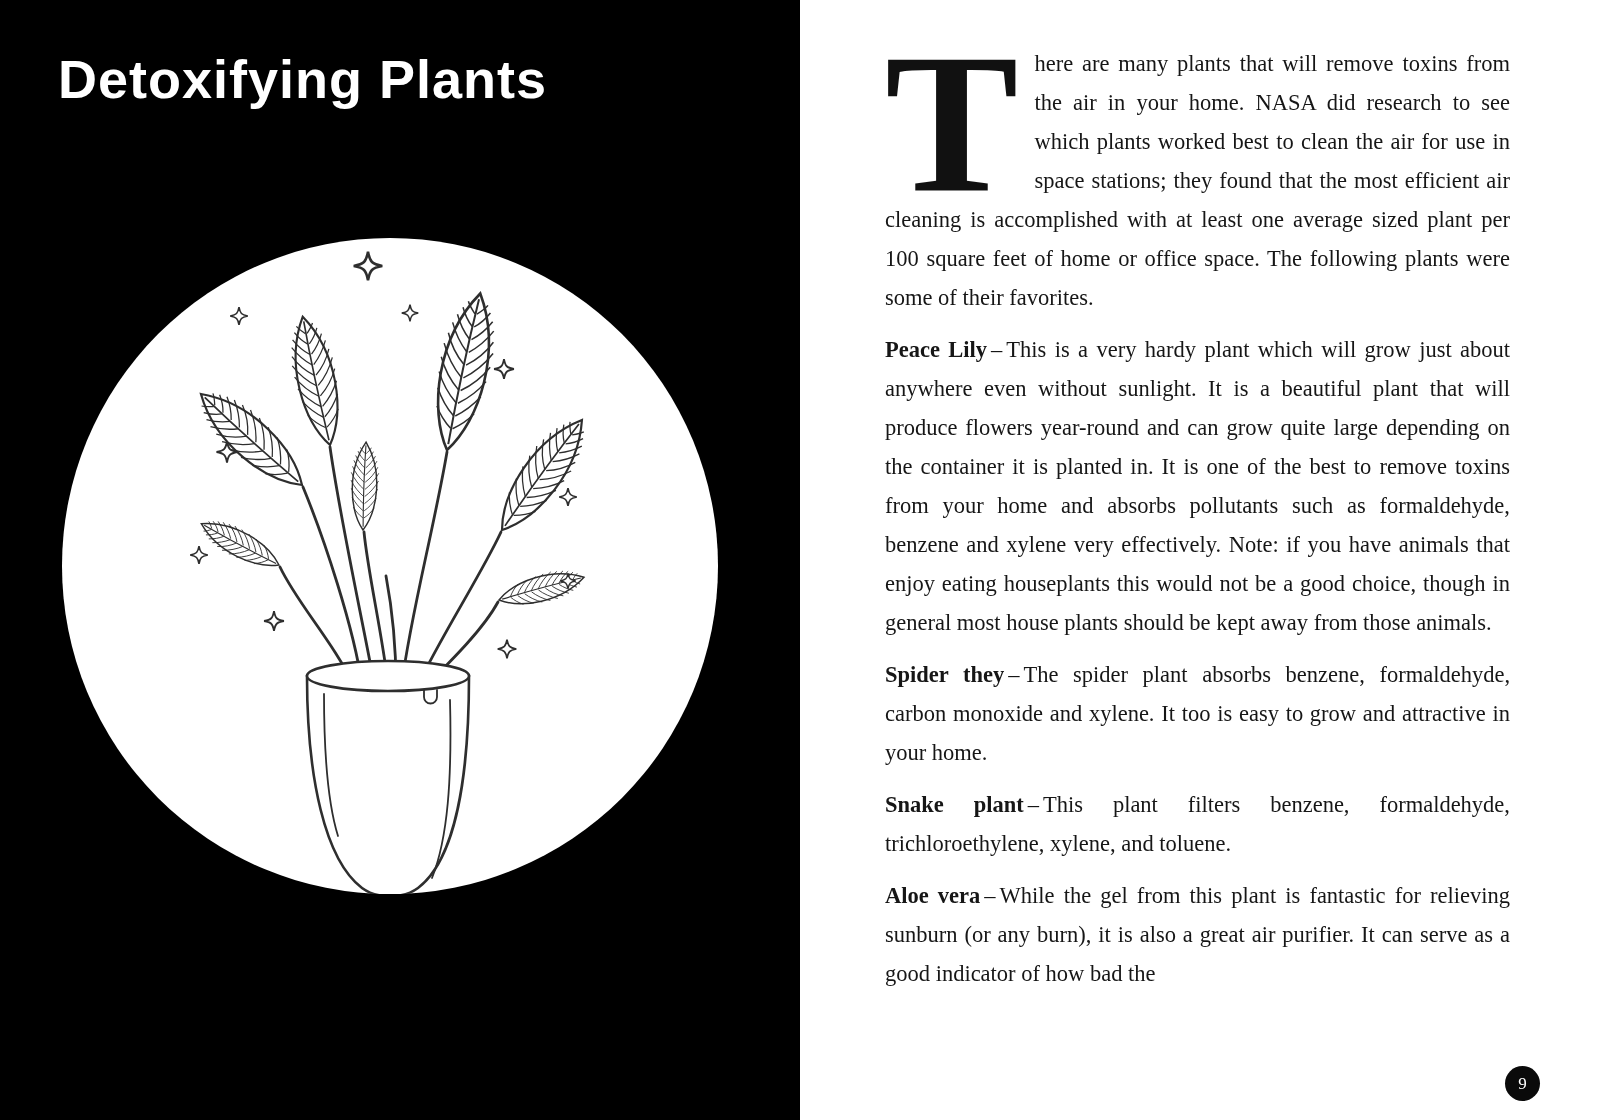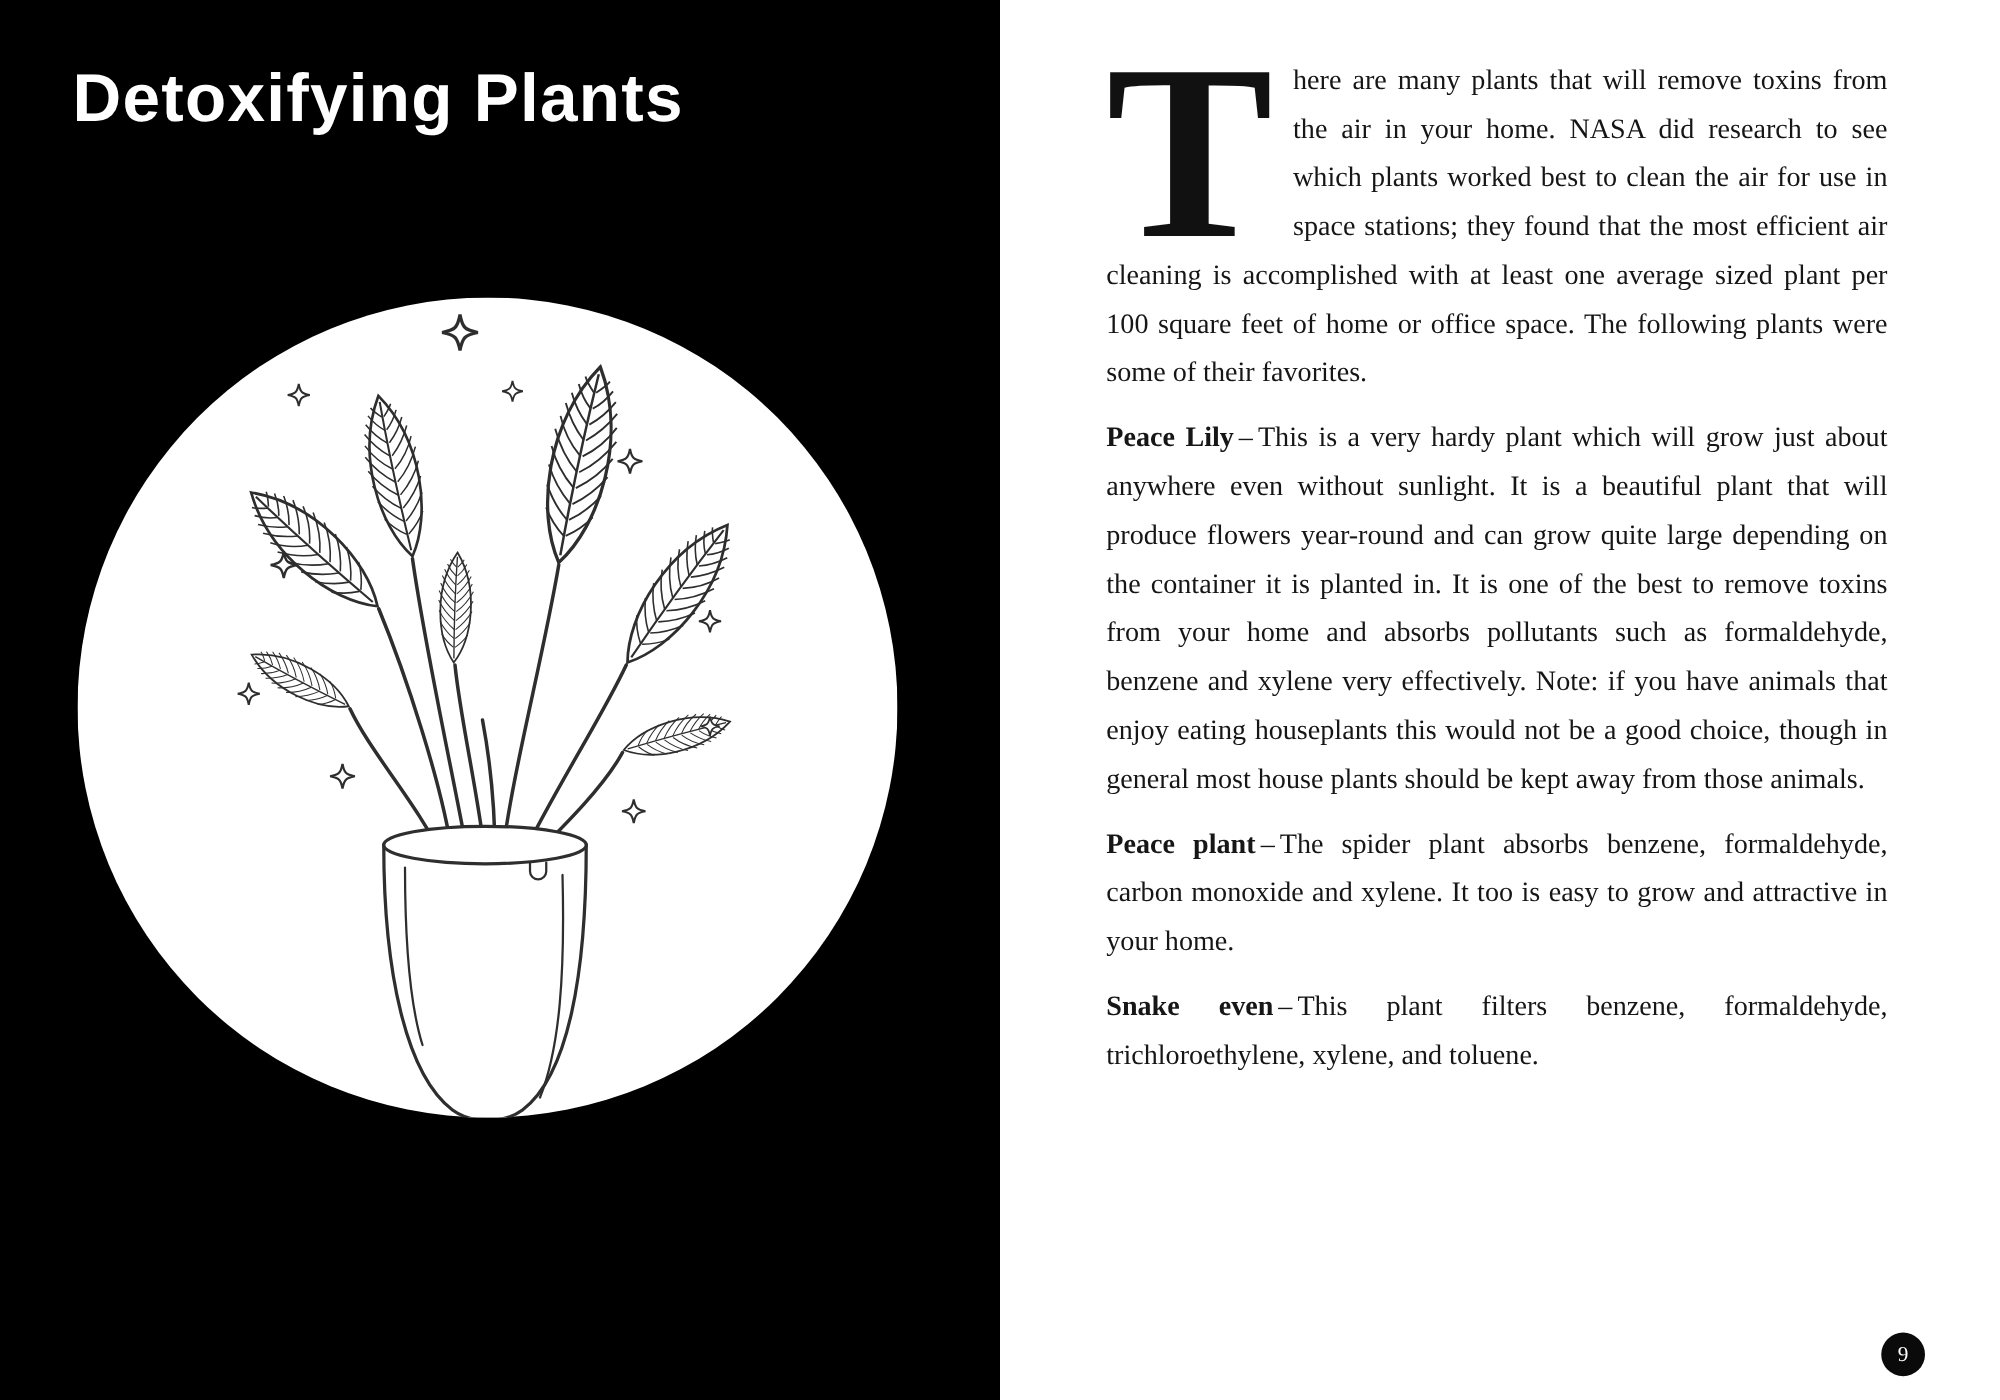--- a/index.html
+++ b/index.html
@@ -127,23 +127,24 @@
   </div>
 </div>
 
 <div class="right-page">
   <div class="text-col">
 
     <p><span class="dropcap">T</span><span>here are many plants that will remove toxins from the air in your home. NASA did research to see which plants worked best to clean the air for use in space stations; they found that the most efficient air cleaning is accomplished with at least one average sized plant per 100 square feet of home or office space. The following plants were some of their favorites.</span></p>
 
     <p><span class="entry-name">Peace Lily</span><span class="entry-sep">–</span><span>This is a very hardy plant which will grow just about anywhere even without sunlight. It is a beautiful plant that will produce flowers year-round and can grow quite large depending on the container it is planted in. It is one of the best to remove toxins from your home and absorbs pollutants such as formaldehyde, benzene and xylene very effectively. Note: if you have animals that enjoy eating houseplants this would not be a good choice, though in general most house plants should be kept away from those animals.</span></p>
 
-    <p><span class="entry-name">Peace plant</span><span class="entry-sep">–</span><span>The spider plant absorbs benzene, formaldehyde, carbon monoxide and xylene. It too is easy to grow and attractive in your home.</span></p>
+    <p><span class="entry-name">Spider they</span><span class="entry-sep">–</span><span>The spider plant absorbs benzene, formaldehyde, carbon monoxide and xylene. It too is easy to grow and attractive in your home.</span></p>
 
-    <p><span class="entry-name">Snake even</span><span class="entry-sep">–</span><span>This plant filters benzene, formaldehyde, trichloroethylene, xylene, and toluene.</span></p>
+    <p><span class="entry-name">Snake plant</span><span class="entry-sep">–</span><span>This plant filters benzene, formaldehyde, trichloroethylene, xylene, and toluene.</span></p>
 
+    <p><span class="entry-name">Aloe vera</span><span class="entry-sep">–</span><span>While the gel from this plant is fantastic for relieving sunburn (or any burn), it is also a great air purifier. It can serve as a good indicator of how bad the</span></p>
 
   </div>
 
   <div class="page-number-badge">
     <span>9</span>
   </div>
 </div>
 
 </body></html>

